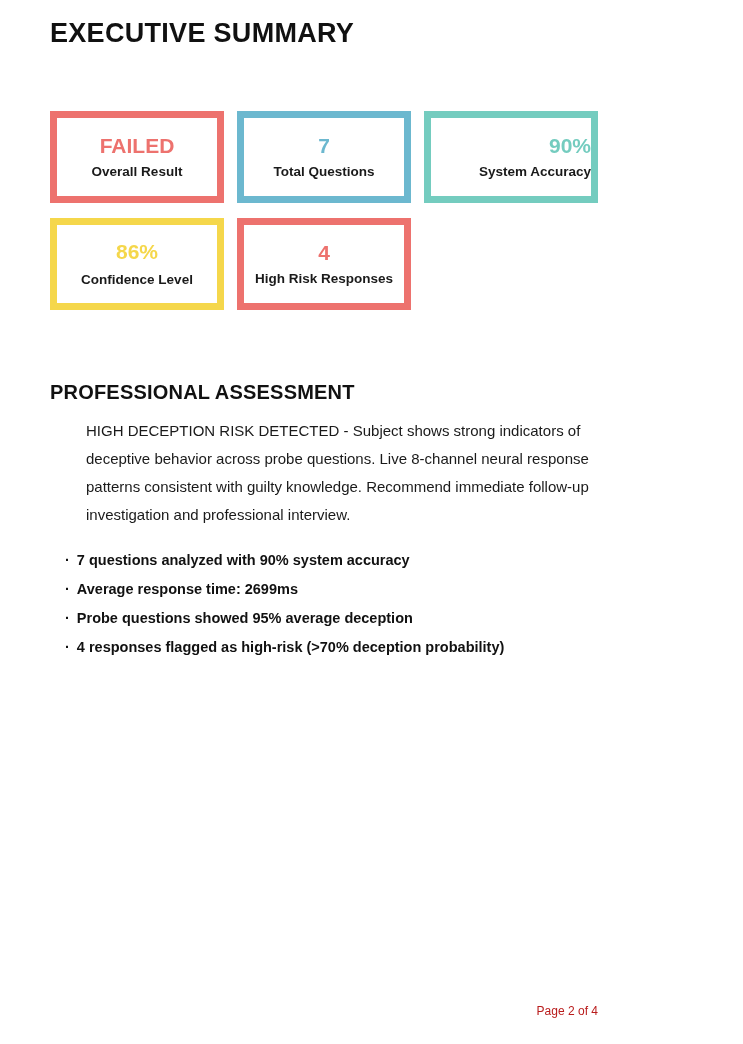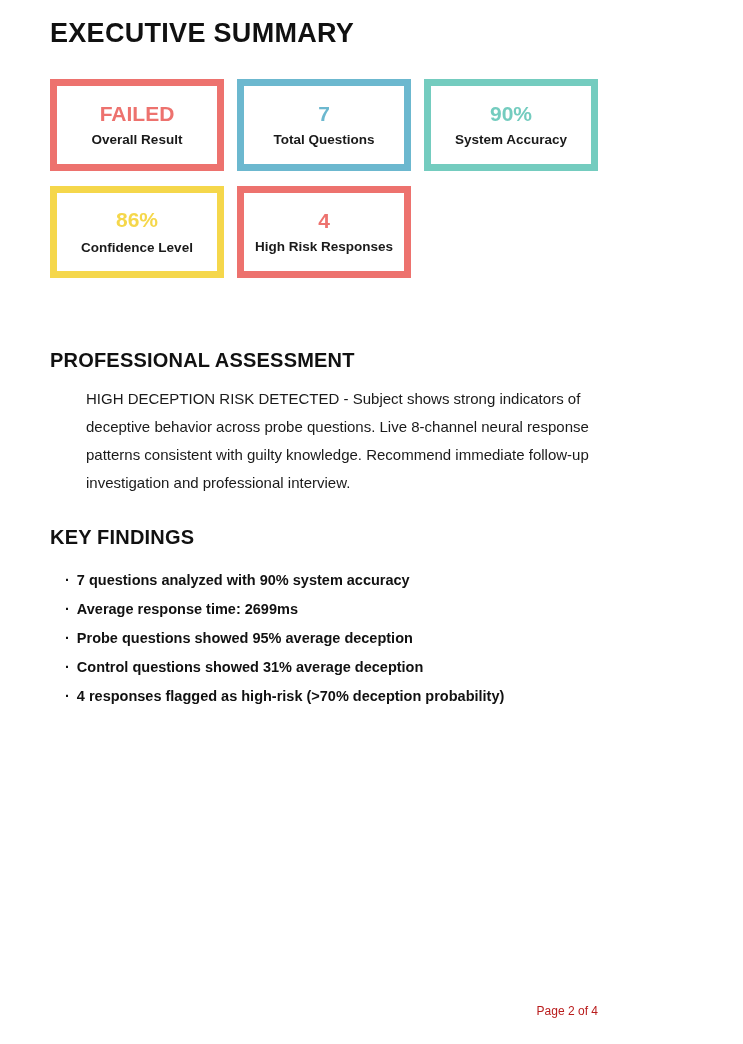--- a/index.html
+++ b/index.html
@@ -17,21 +17,21 @@
     padding: 18px 46px 0 50px;
     overflow: hidden;
   }
   .doc-title {
     font-size: 27px;
     font-weight: bold;
     letter-spacing: 0.3px;
     color: #111111;
   }
   .cards-grid {
-    margin-top: 30px;
+    margin-top: 62px;
     display: grid;
     grid-template-columns: repeat(3, 1fr);
     gap: 15px 13px;
   }
   .stat-card {
     height: 92px;
     background: #ffffff;
     border: 7px solid #cccccc; 
     display: flex;
     flex-direction: column;
@@ -100,41 +100,39 @@
 
   <div class="cards-grid">
     <div class="stat-card" style="border-color: rgb(237, 114, 110);">
       <div class="card-value" style="color: rgb(237, 114, 110);">FAILED</div>
       <div class="card-label">Overall Result</div>
     </div>
     <div class="stat-card" style="border-color: rgb(108, 184, 207);">
       <div class="card-value" style="color: rgb(108, 184, 207);">7</div>
       <div class="card-label">Total Questions</div>
     </div>
-    <div class="stat-card" style="border-color: rgb(116, 204, 191);">
+    <div class="stat-card" style="border-color: rgb(116, 204, 191); align-items: flex-end;">
       <div class="card-value" style="color: rgb(116, 204, 191);">90%</div>
       <div class="card-label">System Accuracy</div>
     </div>
     <div class="stat-card" style="border-color: rgb(245, 215, 75); gap: 11px;">
       <div class="card-value" style="color: rgb(245, 215, 75);">86%</div>
       <div class="card-label">Confidence Level</div>
     </div>
     <div class="stat-card" style="border-color: rgb(237, 114, 110);">
       <div class="card-value" style="color: rgb(237, 114, 110);">4</div>
       <div class="card-label">High Risk Responses</div>
     </div>
   </div>
 
   <h2 class="section-heading assessment-heading">PROFESSIONAL ASSESSMENT</h2>
   <p class="assessment-body">HIGH DECEPTION RISK DETECTED - Subject shows strong indicators of deceptive behavior across probe questions. Live 8-channel neural response patterns consistent with guilty knowledge. Recommend immediate follow-up investigation and professional interview.</p>
 
-  <h2 class="section-heading findings-heading">KEY FINDINGS</h2>
   <ul class="findings-list">
     <li>7 questions analyzed with 90% system accuracy</li>
     <li>Average response time: 2699ms</li>
     <li>Probe questions showed 95% average deception</li>
-    <li>Control questions showed 31% average deception</li>
     <li>4 responses flagged as high-risk (&gt;70% deception probability)</li>
   </ul>
 
   <div class="page-footer">Page 2 of 4</div>
 
 </div>
 
 </body></html>

